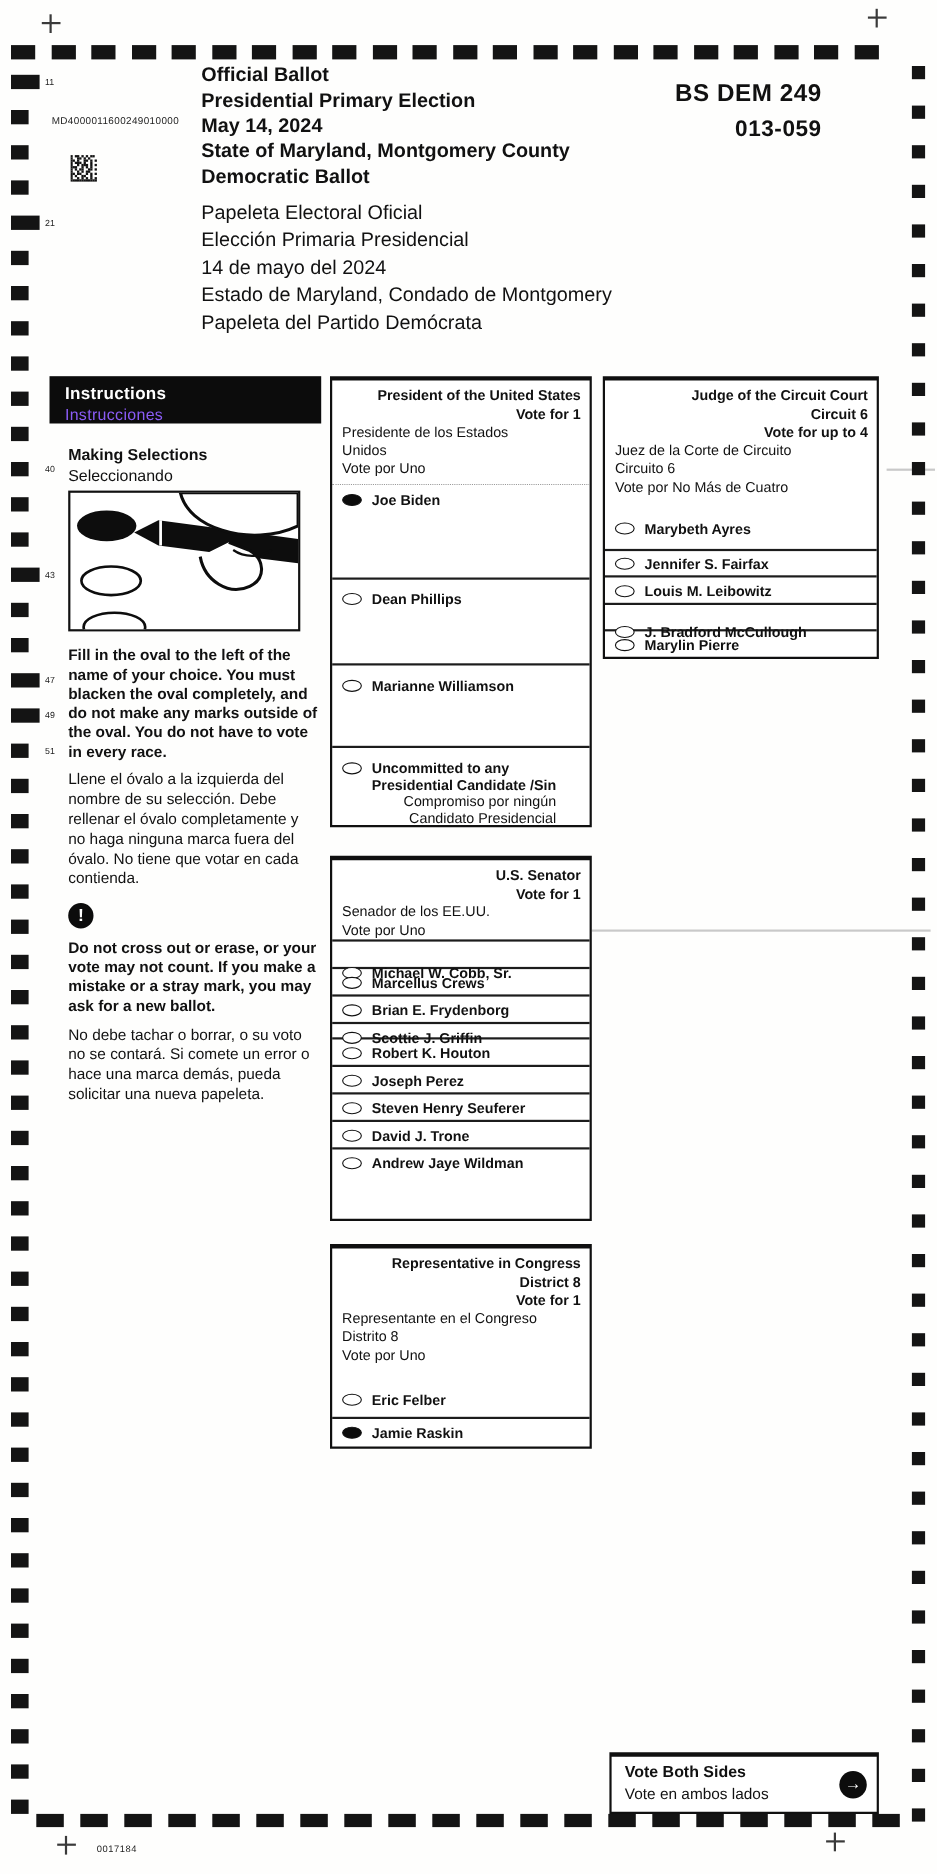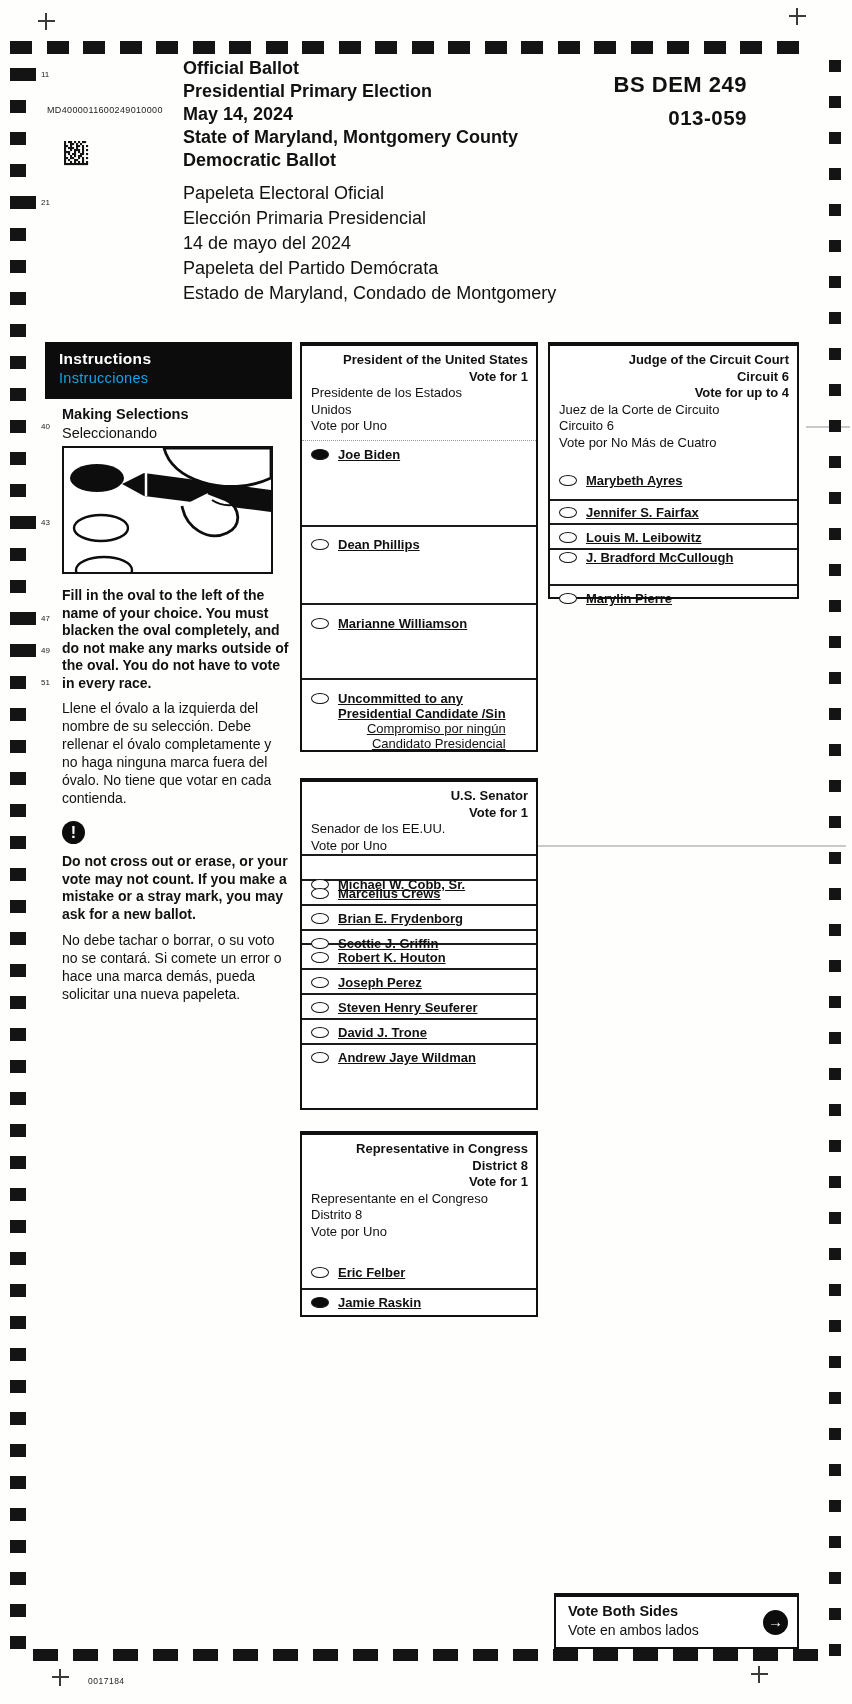--- a/index.html
+++ b/index.html
@@ -18,38 +18,38 @@
   
   .header-en{position:absolute;left:183px;top:57px;font-size:18px;font-weight:700;line-height:23px;}
   .header-es{position:absolute;left:183px;top:181px;font-size:18px;font-weight:400;line-height:25px;}
   .codes{position:absolute;right:105px;top:72px;text-align:right;font-weight:700;}
   .codes .code1{font-size:22px;letter-spacing:.5px;}
   .codes .code2{font-size:20.5px;margin-top:8px;letter-spacing:.5px;}
   .serial{position:absolute;left:47px;top:105px;font-size:9px;letter-spacing:.35px;color:#222;}
   .dm{position:absolute;left:64px;top:141px;}
 
   
-  .iheader{position:absolute;left:45px;top:342px;width:247px;height:57px;background:#0c0c0c;
+  .iheader{position:absolute;left:45px;top:342px;width:247px;height:43px;background:#0c0c0c;
            color:#fff;box-sizing:border-box;padding:8px 0 0 14px;}
   .iheader .t1{font-size:15.5px;font-weight:700;letter-spacing:.3px;}
-  .iheader .t2{font-size:14.5px;color:#0ea5e9;margin-top:2px;letter-spacing:.3px;}
+  .iheader .t2{font-size:14.5px;color:#8b5cf6;margin-top:2px;letter-spacing:.3px;}
   .ibody{position:absolute;left:62px;top:405px;width:228px;}
   .msel1{font-size:14.5px;font-weight:700;line-height:19px;}
   .msel2{font-size:14.5px;line-height:19px;}
   .illus{width:211px;height:128px;border:2px solid #111;box-sizing:border-box;margin-top:3px;background:#fff;}
   .ipara{font-size:14px;line-height:18px;margin:13px 0 0 0;}
   .ipara.b{font-weight:700;line-height:17.5px;}
   .warn{width:23px;height:23px;border-radius:50%;background:#0c0c0c;color:#fff;font-weight:700;
         text-align:center;line-height:23px;font-size:16px;margin-top:14px;}
 
   
   .contest{position:absolute;background:#fff;border:2.5px solid #101010;border-top-width:4.5px;box-sizing:border-box;}
   .chead{padding:6px 8px 0 9px;font-size:13px;line-height:16.5px;}
   .chead .bd{font-weight:700;text-align:right;}
-  .crow{box-sizing:border-box;display:flex;align-items:flex-start;padding:6px 4px 0 9px;border-top:2px solid #1c1c1c;text-decoration:underline;}
+  .crow{box-sizing:border-box;display:flex;align-items:flex-start;padding:6px 4px 0 9px;border-top:2px solid #1c1c1c;}
   .crow.nb{border-top:none;}
   .crow.dot{border-top:1.5px dotted #999;}
   .oval{flex:0 0 auto;width:16px;height:9px;border:1.7px solid #111;border-radius:50%;background:#fff;margin:2px 9px 0 0;}
   .oval.f{background:#0c0c0c;}
   .cname{font-size:13px;font-weight:700;line-height:15px;}
   .cname .rg{font-weight:400;text-align:right;}
 
   
   .vbs{position:absolute;left:554px;top:1593px;width:245px;height:56px;border:2.5px solid #101010;
        border-top-width:4px;box-sizing:border-box;padding:6px 0 0 12px;background:#fff;}
@@ -162,22 +162,22 @@
     <div>Official Ballot</div>
     <div>Presidential Primary Election</div>
     <div>May 14, 2024</div>
     <div>State of Maryland, Montgomery County</div>
     <div>Democratic Ballot</div>
   </div>
   <div class="header-es">
     <div>Papeleta Electoral Oficial</div>
     <div>Elección Primaria Presidencial</div>
     <div>14 de mayo del 2024</div>
+    <div>Estado de Maryland, Condado de Montgomery</div>
     <div>Papeleta del Partido Demócrata</div>
-    <div>Estado de Maryland, Condado de Montgomery</div>
   </div>
   <div class="codes">
     <div class="code1">BS DEM 249</div>
     <div class="code2">013-059</div>
   </div>
 
   <div class="iheader">
     <div class="t1">Instructions</div>
     <div class="t2">Instrucciones</div>
   </div>
@@ -248,21 +248,21 @@
       <span class="cname">Marybeth Ayres</span>
     </div>
     <div class="crow" style="height:24px;padding-top:4px">
       <span class="oval"></span>
       <span class="cname">Jennifer S. Fairfax</span>
     </div>
     <div class="crow" style="height:25px;padding-top:5px">
       <span class="oval"></span>
       <span class="cname">Louis M. Leibowitz</span>
     </div>
-    <div class="crow" style="height:36px;padding-top:0">
+    <div class="crow" style="height:24px;padding-top:17px">
       <span class="oval"></span>
       <span class="cname">J. Bradford McCullough</span>
     </div>
     <div class="crow" style="height:26px;padding-top:5px">
       <span class="oval"></span>
       <span class="cname">Marylin Pierre</span>
     </div>
   </div>
 
   <div class="contest" style="left:300px;top:778px;width:238px;height:332px">

